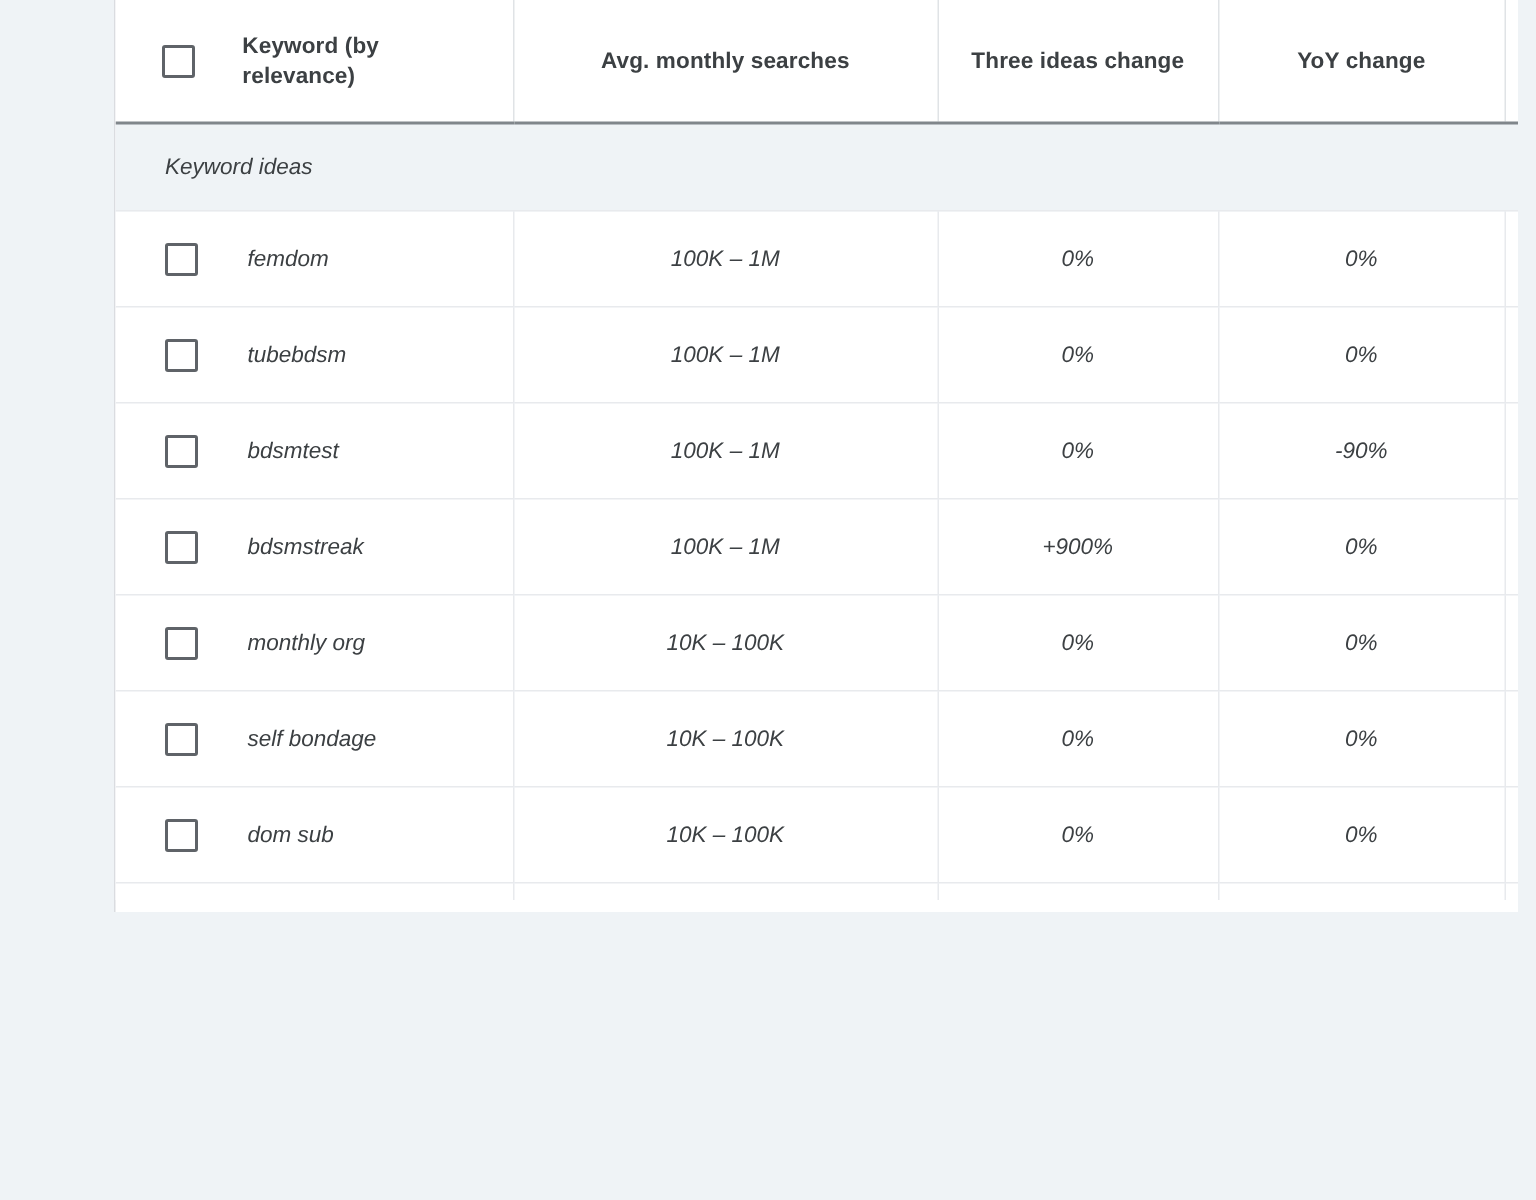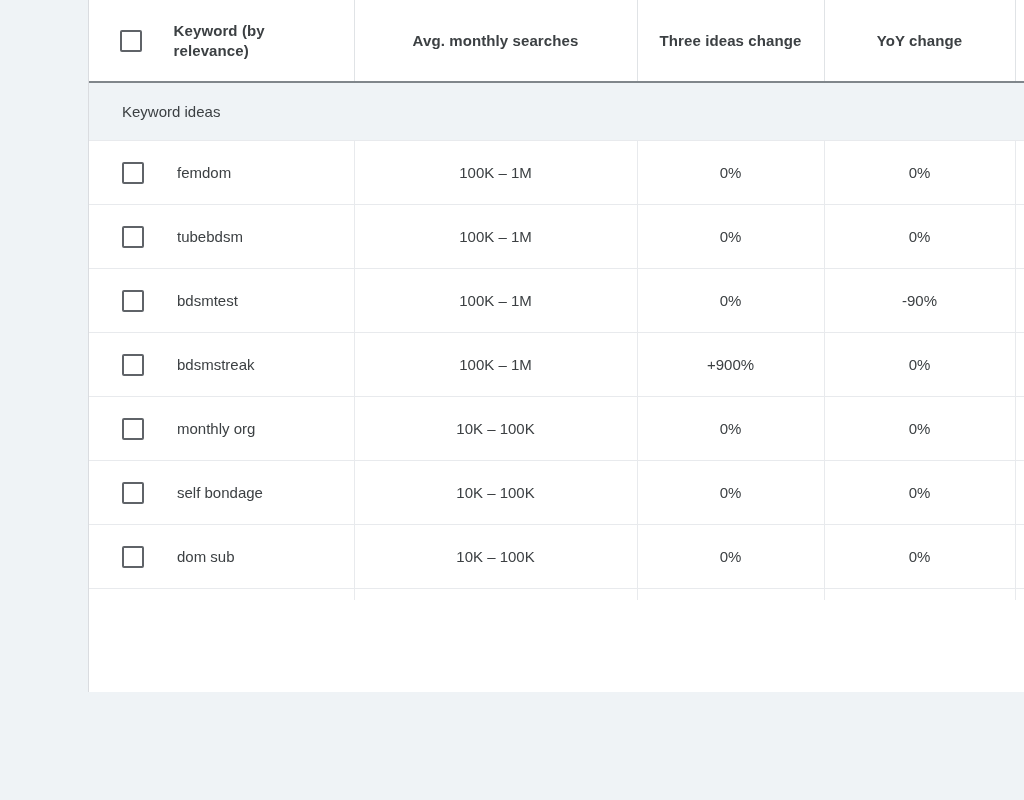--- a/index.html
+++ b/index.html
@@ -28,24 +28,24 @@
     left: 0;
     top: 0;
     width: 88px;
     height: 800px;
     background: #eff3f6;
   }
 
   
   .table-wrap {
     position: absolute;
-    left: 88px;
+    left: 76px;
     top: 0;
     width: 936px;
-    height: 692px;
+    height: 608px;
     background: #ffffff;
     border-left: 1px solid #dadce0;
     box-sizing: border-box;
     overflow: hidden;
   }
 
   table.kw {
     width: 935px;
     border-collapse: collapse;
     table-layout: fixed;
@@ -128,20 +128,21 @@
   tbody td {
     height: 64px;
     padding: 0 16px;
     box-sizing: border-box;
     vertical-align: middle;
     font-size: 15px;
     color: #3c4043;
     border-right: 1px solid #e8eaed;
     border-bottom: 1px solid #e8eaed;
     background: #ffffff;
+    font-style: italic;
   }
   tbody td.kw-cell {
     padding: 0;
   }
   tbody td.num {
     text-align: center;
   }
   tbody td.extra-cell {
     border-right: none;
     padding: 0;

